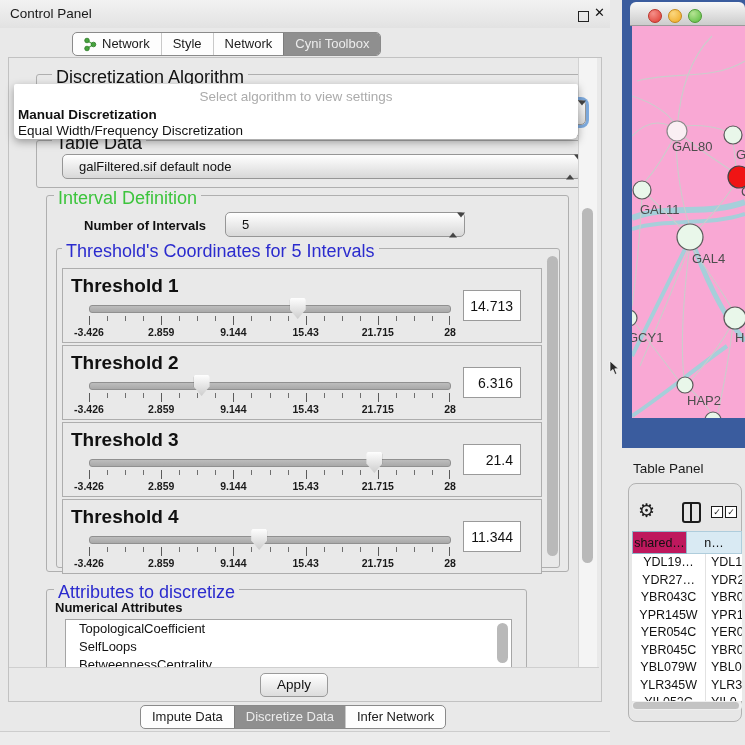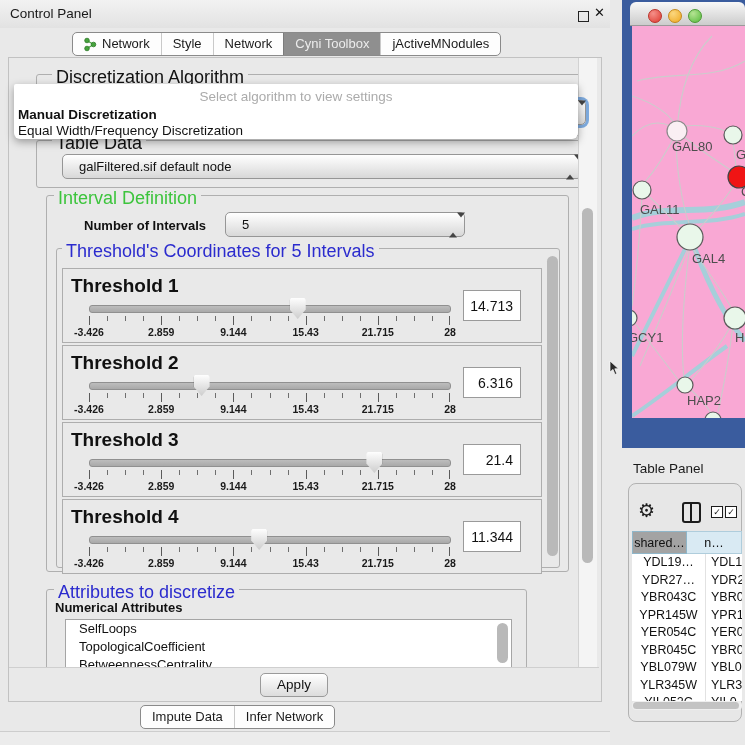--- a/index.html
+++ b/index.html
@@ -66,21 +66,21 @@
   .l-grn{left:58px;background:radial-gradient(circle at 35% 30%,#B5E393,#57BB3C);border:1px solid #4A9A33;}
   .netcanvas{position:absolute;left:10px;top:26px;width:113px;height:392px;background:#f9a8d4;}
   .tp-title{left:633px;top:461px;font-size:13.5px;color:#1a1a1a;}
   .tp-box{left:628px;top:483px;width:114px;height:239px;background:#E7E7E7;border:1px solid #B2B2B2;border-radius:8px;box-sizing:border-box;}
   .gear{position:absolute;left:638px;top:499px;font-size:19px;color:#1c1c1c;}
   .colicon{position:absolute;left:682px;top:502px;width:15px;height:17px;border:2px solid #1c1c1c;border-radius:3px;}
   .colicon::after{content:'';position:absolute;left:6px;top:0;width:2px;height:17px;background:#1c1c1c;}
   .cb{position:absolute;width:10px;height:10px;border:1.5px solid #1c1c1c;font-size:9px;line-height:10px;text-align:center;color:#1c1c1c;background:#fff;}
   .tp-table{left:632px;top:531px;width:110px;height:170px;overflow:hidden;background:#fff;font-size:12.5px;}
   .tp-hrow{display:flex;height:23px;line-height:23px;text-align:center;font-size:12.5px;}
-  .tp-h1{width:55px;background:#a3a3a3;border:1px solid #8FB6C9;box-sizing:border-box;}
+  .tp-h1{width:55px;background:#be185d;border:1px solid #8FB6C9;box-sizing:border-box;}
   .tp-h2{flex:1;background:#D9EAF3;border:1px solid #AFCDDC;border-left:none;box-sizing:border-box;}
   .tp-row{display:flex;height:17.5px;line-height:17.5px;text-align:center;}
   .tp-c1{width:74px;border-right:1px solid #E2E2E2;box-sizing:border-box;white-space:nowrap;overflow:hidden;}
   .tp-c2{flex:1;white-space:nowrap;overflow:hidden;text-align:left;padding-left:5px;}
   .tp-hscroll{left:632px;top:701px;width:110px;height:9px;background:#EFEFEF;border-radius:4px;}
   .tp-hthumb{position:absolute;left:1px;top:1px;width:106px;height:7px;background:#C3C3C3;border-radius:4px;}
   svg text{font-family:"Liberation Sans","DejaVu Sans",sans-serif;}
 </style>
 </head>
 <body>
@@ -105,23 +105,20 @@
     </div>
     <div class="tab">
         <span>Style</span>
       </div>
     <div class="tab">
         <span>Network</span>
       </div>
     <div class="tab sel">
         <span>Cyni Toolbox</span>
       </div>
-    <div class="tab">
-        <span>jActiveMNodules</span>
-      </div>
   </div>
 
   <div class="abs content"></div>
 
   <div class="grp" style="left:36px;top:74px;width:557px;height:60px;"></div>
   <span class="grplbl" style="left:52px;top:67px;">Discretization Algorithm</span>
   <div class="combo focusring" style="left:62px;top:100px;width:524px;z-index:10;">
     <span class="stepper"><span class="up"></span><span class="dn"></span></span>
   </div>
 
@@ -222,37 +219,40 @@
       <span class="tl" style="left:80%">21.715</span>
       <span class="tl" style="left:100%">28</span>
     </div>
     <div class="vfield">11.344</div>
   </div>
 
   <div class="grp" style="left:46px;top:589px;width:479px;height:90px;"></div>
   <span class="grplbl blue" style="left:54px;top:582px;">Attributes to discretize</span>
   <span class="abs" style="left:55px;top:600px;font-size:13px;font-weight:bold;">Numerical Attributes</span>
   <div class="abs listbox">
+    <div class="li">TopologicalCoefficient</div>
     <div class="li">SelfLoops</div>
-    <div class="li">TopologicalCoefficient</div>
     <div class="li">BetweennessCentrality</div>
     <div class="vthumb" style="right:3px;left:auto;top:3px;height:40px;"></div>
   </div>
 
   <div class="abs bbar">
     <div class="btn" style="left:251px;top:5px;width:66px;">Apply</div>
   </div>
 
   <div class="abs vscroll">
     <div class="vthumb" style="top:150px;height:355px;"></div>
   </div>
 
   <div class="abs tabgrp" style="left:140px;top:705px;">
     <div class="tab">
         <span>Impute Data</span>
+      </div>
+    <div class="tab sel">
+        <span>Discretize Data</span>
       </div>
     <div class="tab">
         <span>Infer Network</span>
       </div>
   </div>
   <div class="abs strip"></div>
 
   <svg class="abs" style="left:609px;top:361px;" width="11" height="15" viewBox="0 0 11 15">
     <path d="M1,0 L1,11 L4,8.4 L6,13.5 L7.8,12.7 L5.8,7.8 L9.5,7.8 Z" fill="#2b2b2b" stroke="#fff" stroke-width="0.7"></path>
   </svg>

